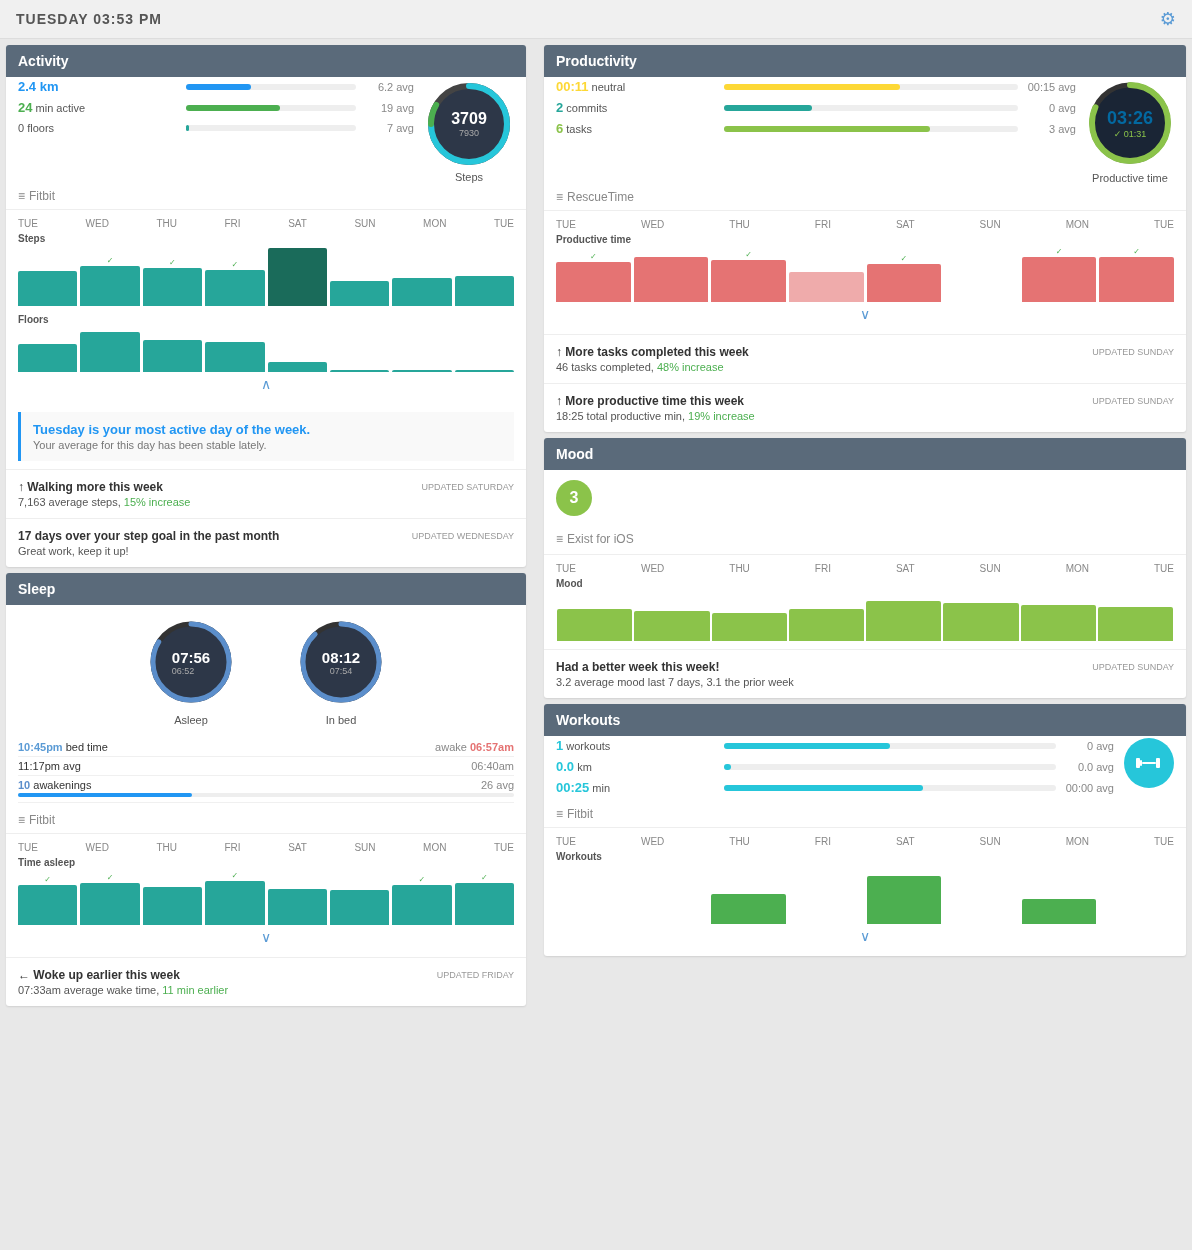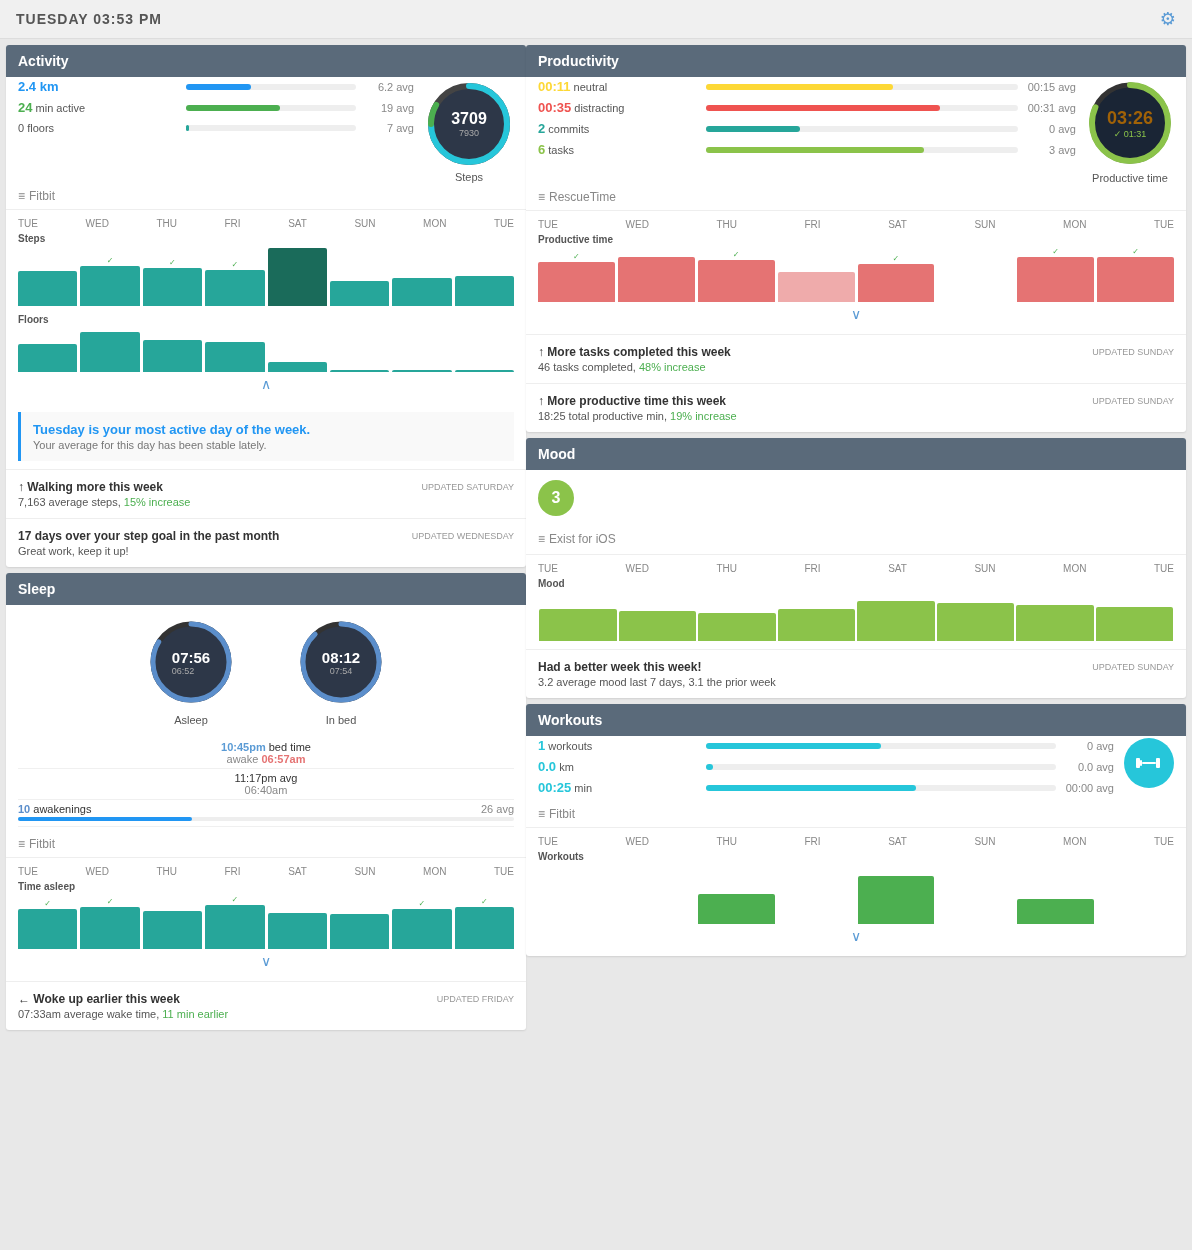--- a/index.html
+++ b/index.html
@@ -2,21 +2,21 @@
 <html><head>
   <meta charset="utf-8">
   <style>
     * { box-sizing: border-box; margin: 0; padding: 0; }
     body { font-family: Arial, sans-serif; background: #e8e8e8; font-size: 12px; color: #333; width: 1192px; }
     
     .top-bar { background: #f0f0f0; padding: 8px 16px; display: flex; justify-content: space-between; align-items: center; border-bottom: 1px solid #ddd; }
     .top-bar-title { font-size: 14px; font-weight: bold; color: #555; letter-spacing: 1px; }
     .gear-icon { color: #5b9bd5; font-size: 18px; cursor: pointer; }
     
-    .main-layout { display: flex; gap: 0; padding: 6px; }
+    .main-layout { display: flex; gap: 18px; padding: 6px; }
     .left-col { flex: 0 0 520px; display: flex; flex-direction: column; gap: 6px; }
     .right-col { flex: 1; display: flex; flex-direction: column; gap: 6px; }
     
     .card { background: white; border-radius: 3px; overflow: hidden; box-shadow: 0 1px 2px rgba(0,0,0,0.1); }
     .card-header { background: #5a6a7a; color: white; padding: 8px 12px; font-size: 14px; font-weight: bold; }
     .card-body { padding: 2px 12px; }
     
     
     .metric-row { display: flex; align-items: center; margin-bottom: 6px; }
     .metric-label { flex: 0 0 160px; }
@@ -54,21 +54,21 @@
     .info-box { padding: 10px 12px; border-left: 3px solid #2196F3; margin: 8px 12px; background: #f9f9f9; }
     .info-box-title { font-size: 13px; color: #2196F3; font-weight: bold; margin-bottom: 2px; }
     .info-box-sub { font-size: 11px; color: #777; }
     
     
     .sleep-circles { display: flex; justify-content: center; gap: 60px; padding: 12px 0; }
     .sleep-circle-item { text-align: center; }
     .sleep-circle-label { font-size: 11px; color: #555; margin-top: 4px; }
     
     .sleep-metrics { padding: 0 12px; }
-    .sleep-metric-row { display: flex; justify-content: space-between; align-items: center; padding: 3px 0; font-size: 11px; border-bottom: 1px solid #f0f0f0; flex-direction: column; }
+    .sleep-metric-row { display: flex; justify-content: space-between; align-items: center; padding: 3px 0; font-size: 11px; border-bottom: 1px solid #f0f0f0; }
     .sleep-metric-row .left strong { color: #5b9bd5; }
     .sleep-metric-row .right { color: #888; }
     .sleep-metric-row .right strong { color: #E57373; }
     .awakening-bar { height: 4px; background: #eee; border-radius: 2px; margin: 2px 0; }
     .awakening-bar-fill { height: 100%; background: #2196F3; border-radius: 2px; }
     
     
     .prod-top { display: flex; align-items: flex-start; }
     .prod-metrics { flex: 1; }
     
@@ -359,27 +359,20 @@
           <div class="prod-metrics">
 
             <div class="metric-row">
               <div class="metric-label"><strong style="color:#FDD835;">00:11</strong><span> neutral</span></div>
               <div class="metric-bar-container">
                   <div class="metric-bar" style="width:60%; background:#FDD835;"></div>
                 </div>
               <div class="metric-avg">00:15 avg</div>
             </div>
 
-            <div class="metric-row">
-              <div class="metric-label"><strong style="color:#EF5350;">00:35</strong><span> distracting</span></div>
-              <div class="metric-bar-container">
-                  <div class="metric-bar" style="width:75%; background:#EF5350;"></div>
-                </div>
-              <div class="metric-avg">00:31 avg</div>
-            </div>
 
             <div class="metric-row">
               <div class="metric-label"><strong style="color:#26A69A;">2</strong><span> commits</span></div>
               <div class="metric-bar-container">
                   <div class="metric-bar" style="width:30%; background:#26A69A;"></div>
                 </div>
               <div class="metric-avg">0 avg</div>
             </div>
 
             <div class="metric-row">
@@ -391,21 +384,21 @@
             </div>
           </div>
 
           <div style="text-align:center; margin-left:10px; flex-shrink:0;">
             <div style="position:relative; width:88px; height:88px; display:inline-block;">
               <svg width="88" height="88" style="position:absolute;top:0;left:0;">
                 <circle cx="44" cy="44" r="38" fill="#1a2535" stroke="#333" stroke-width="5"></circle>
                 <circle cx="44" cy="44" r="38" fill="none" stroke="#8BC34A" stroke-width="6" stroke-dasharray="195 239" stroke-linecap="round" transform="rotate(-90 44 44)"></circle>
               </svg>
               <div style="position:absolute;top:50%;left:50%;transform:translate(-50%,-50%);text-align:center;">
-                <div style="font-size:18px;font-weight:bold;color:#a16207;">03:26</div>
+                <div style="font-size:18px;font-weight:bold;color:#0369a1;">03:26</div>
                 <div style="font-size:9px;color:#8BC34A;">✓ 01:31</div>
               </div>
             </div>
             <div style="font-size:11px;color:#555;margin-top:2px;">Productive time</div>
           </div>
         </div>
         <div class="source-label">RescueTime</div>
       </div>
 
       <div class="chart-section">

